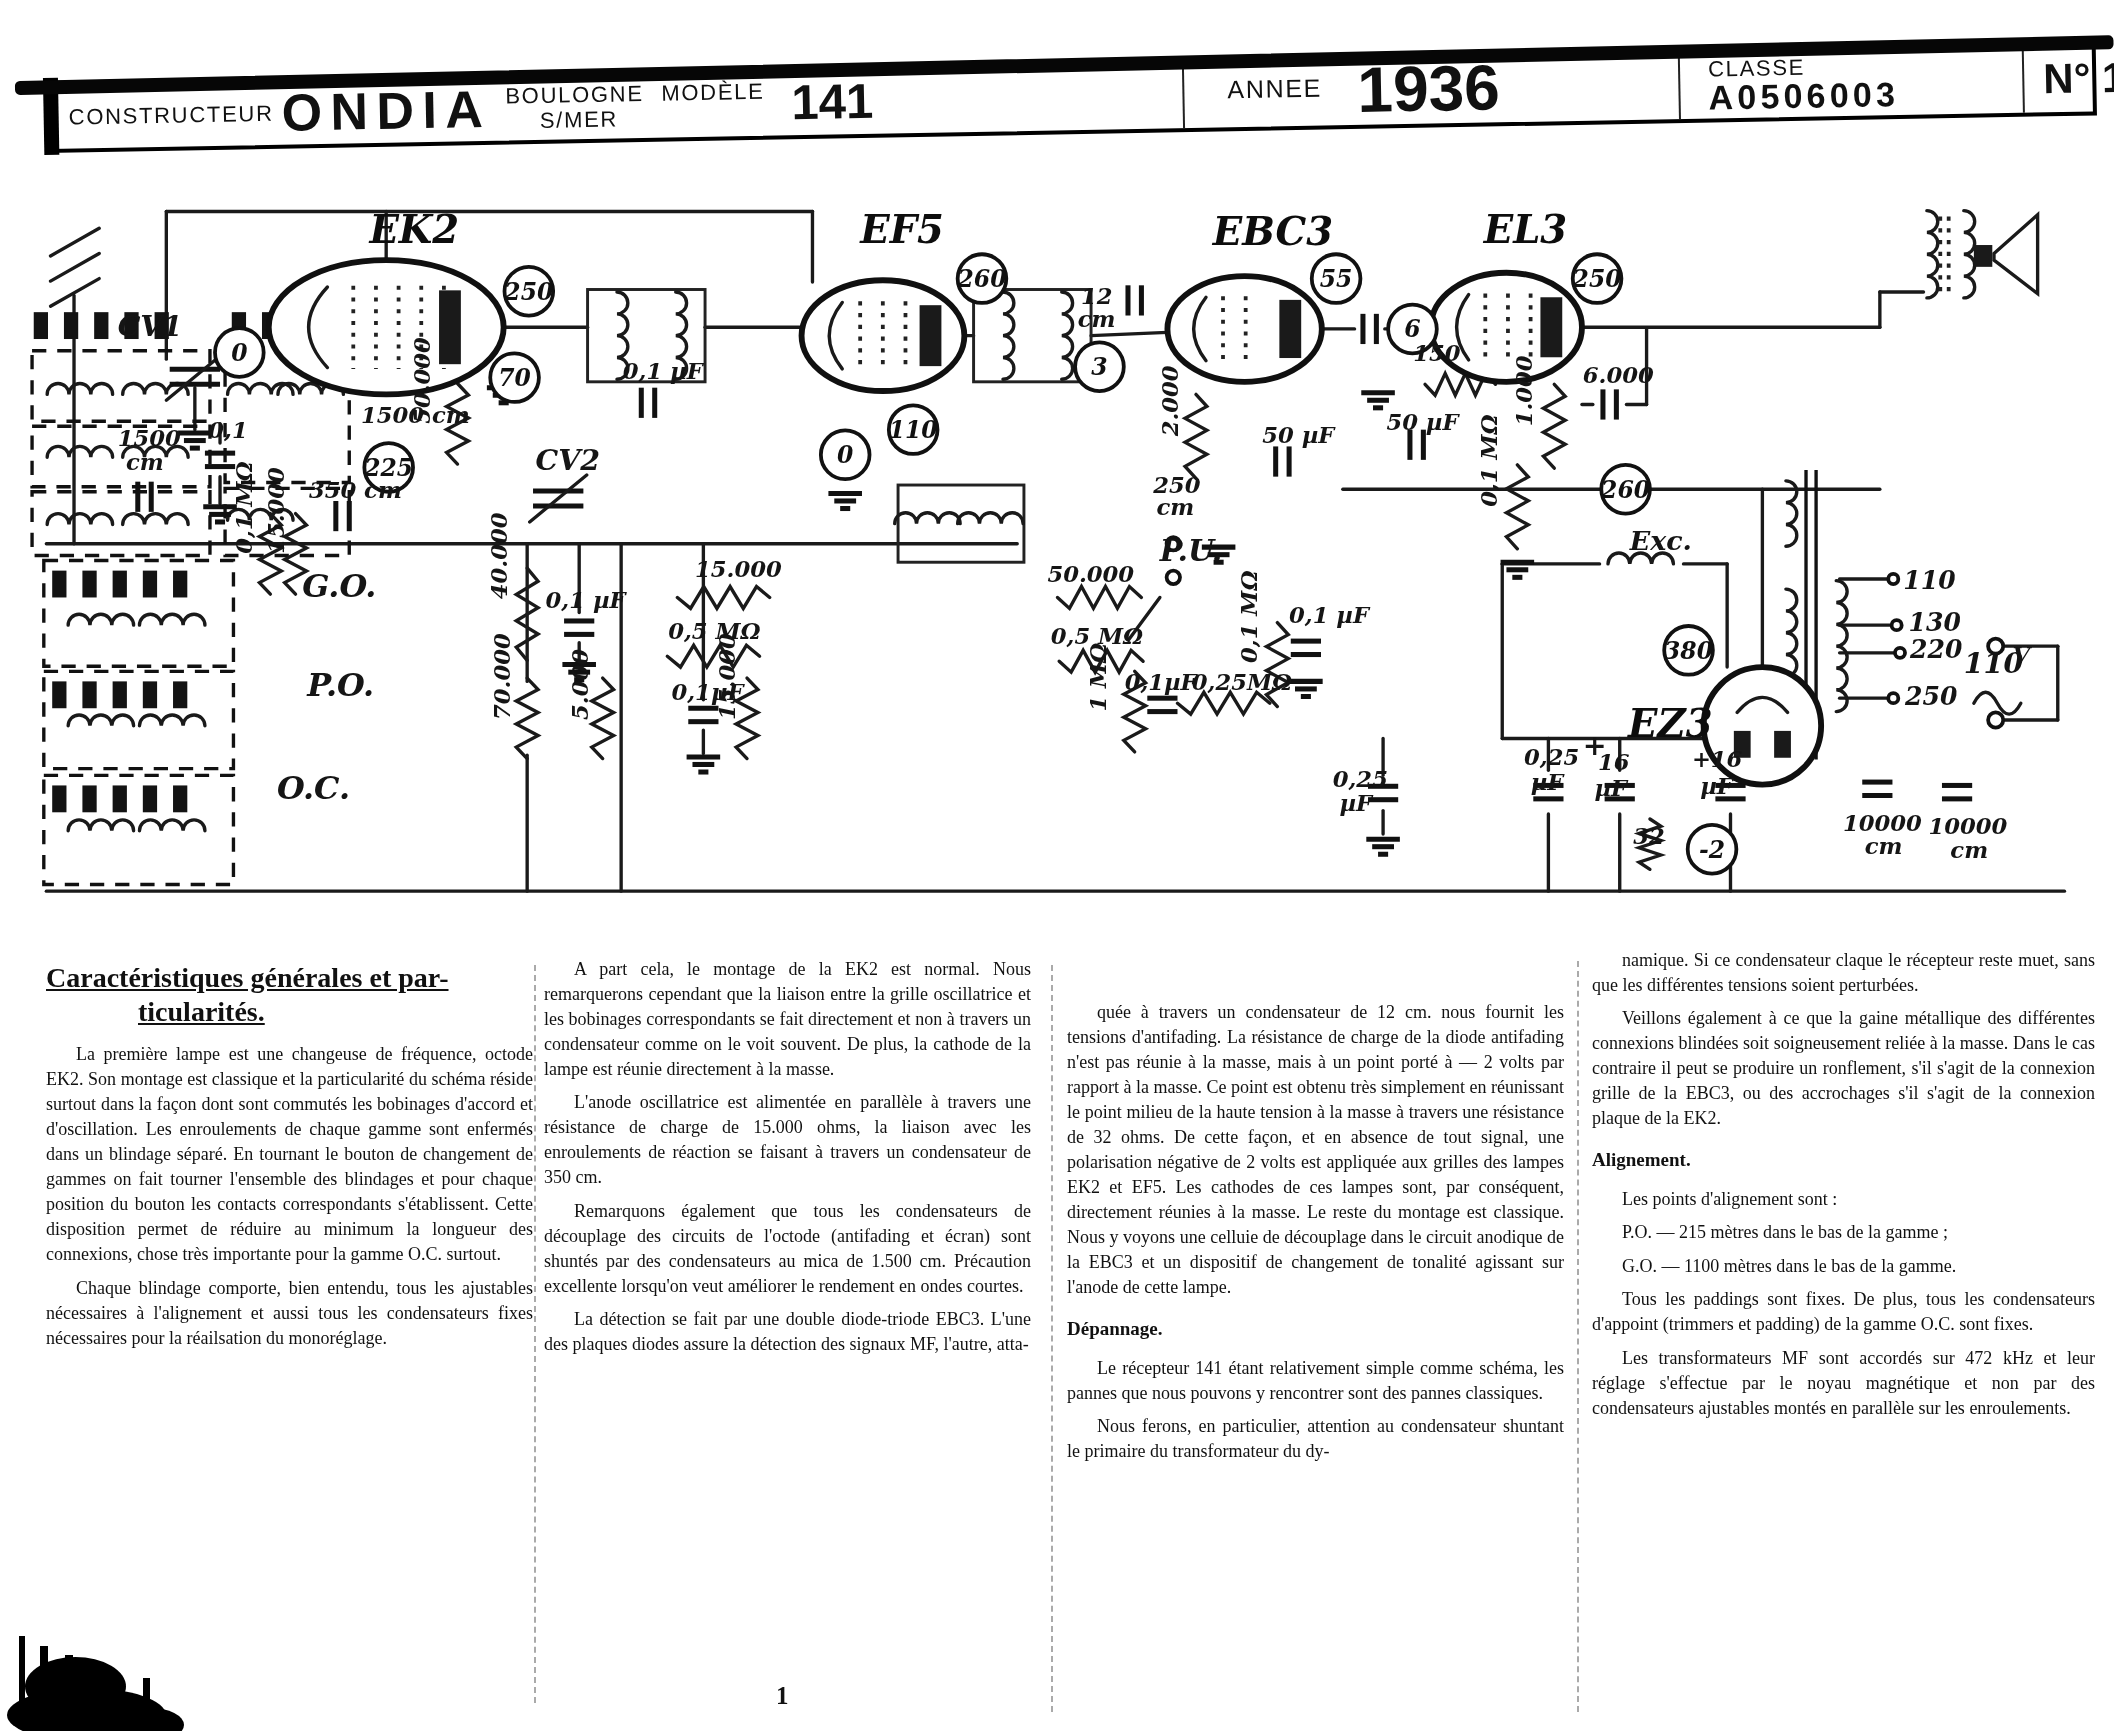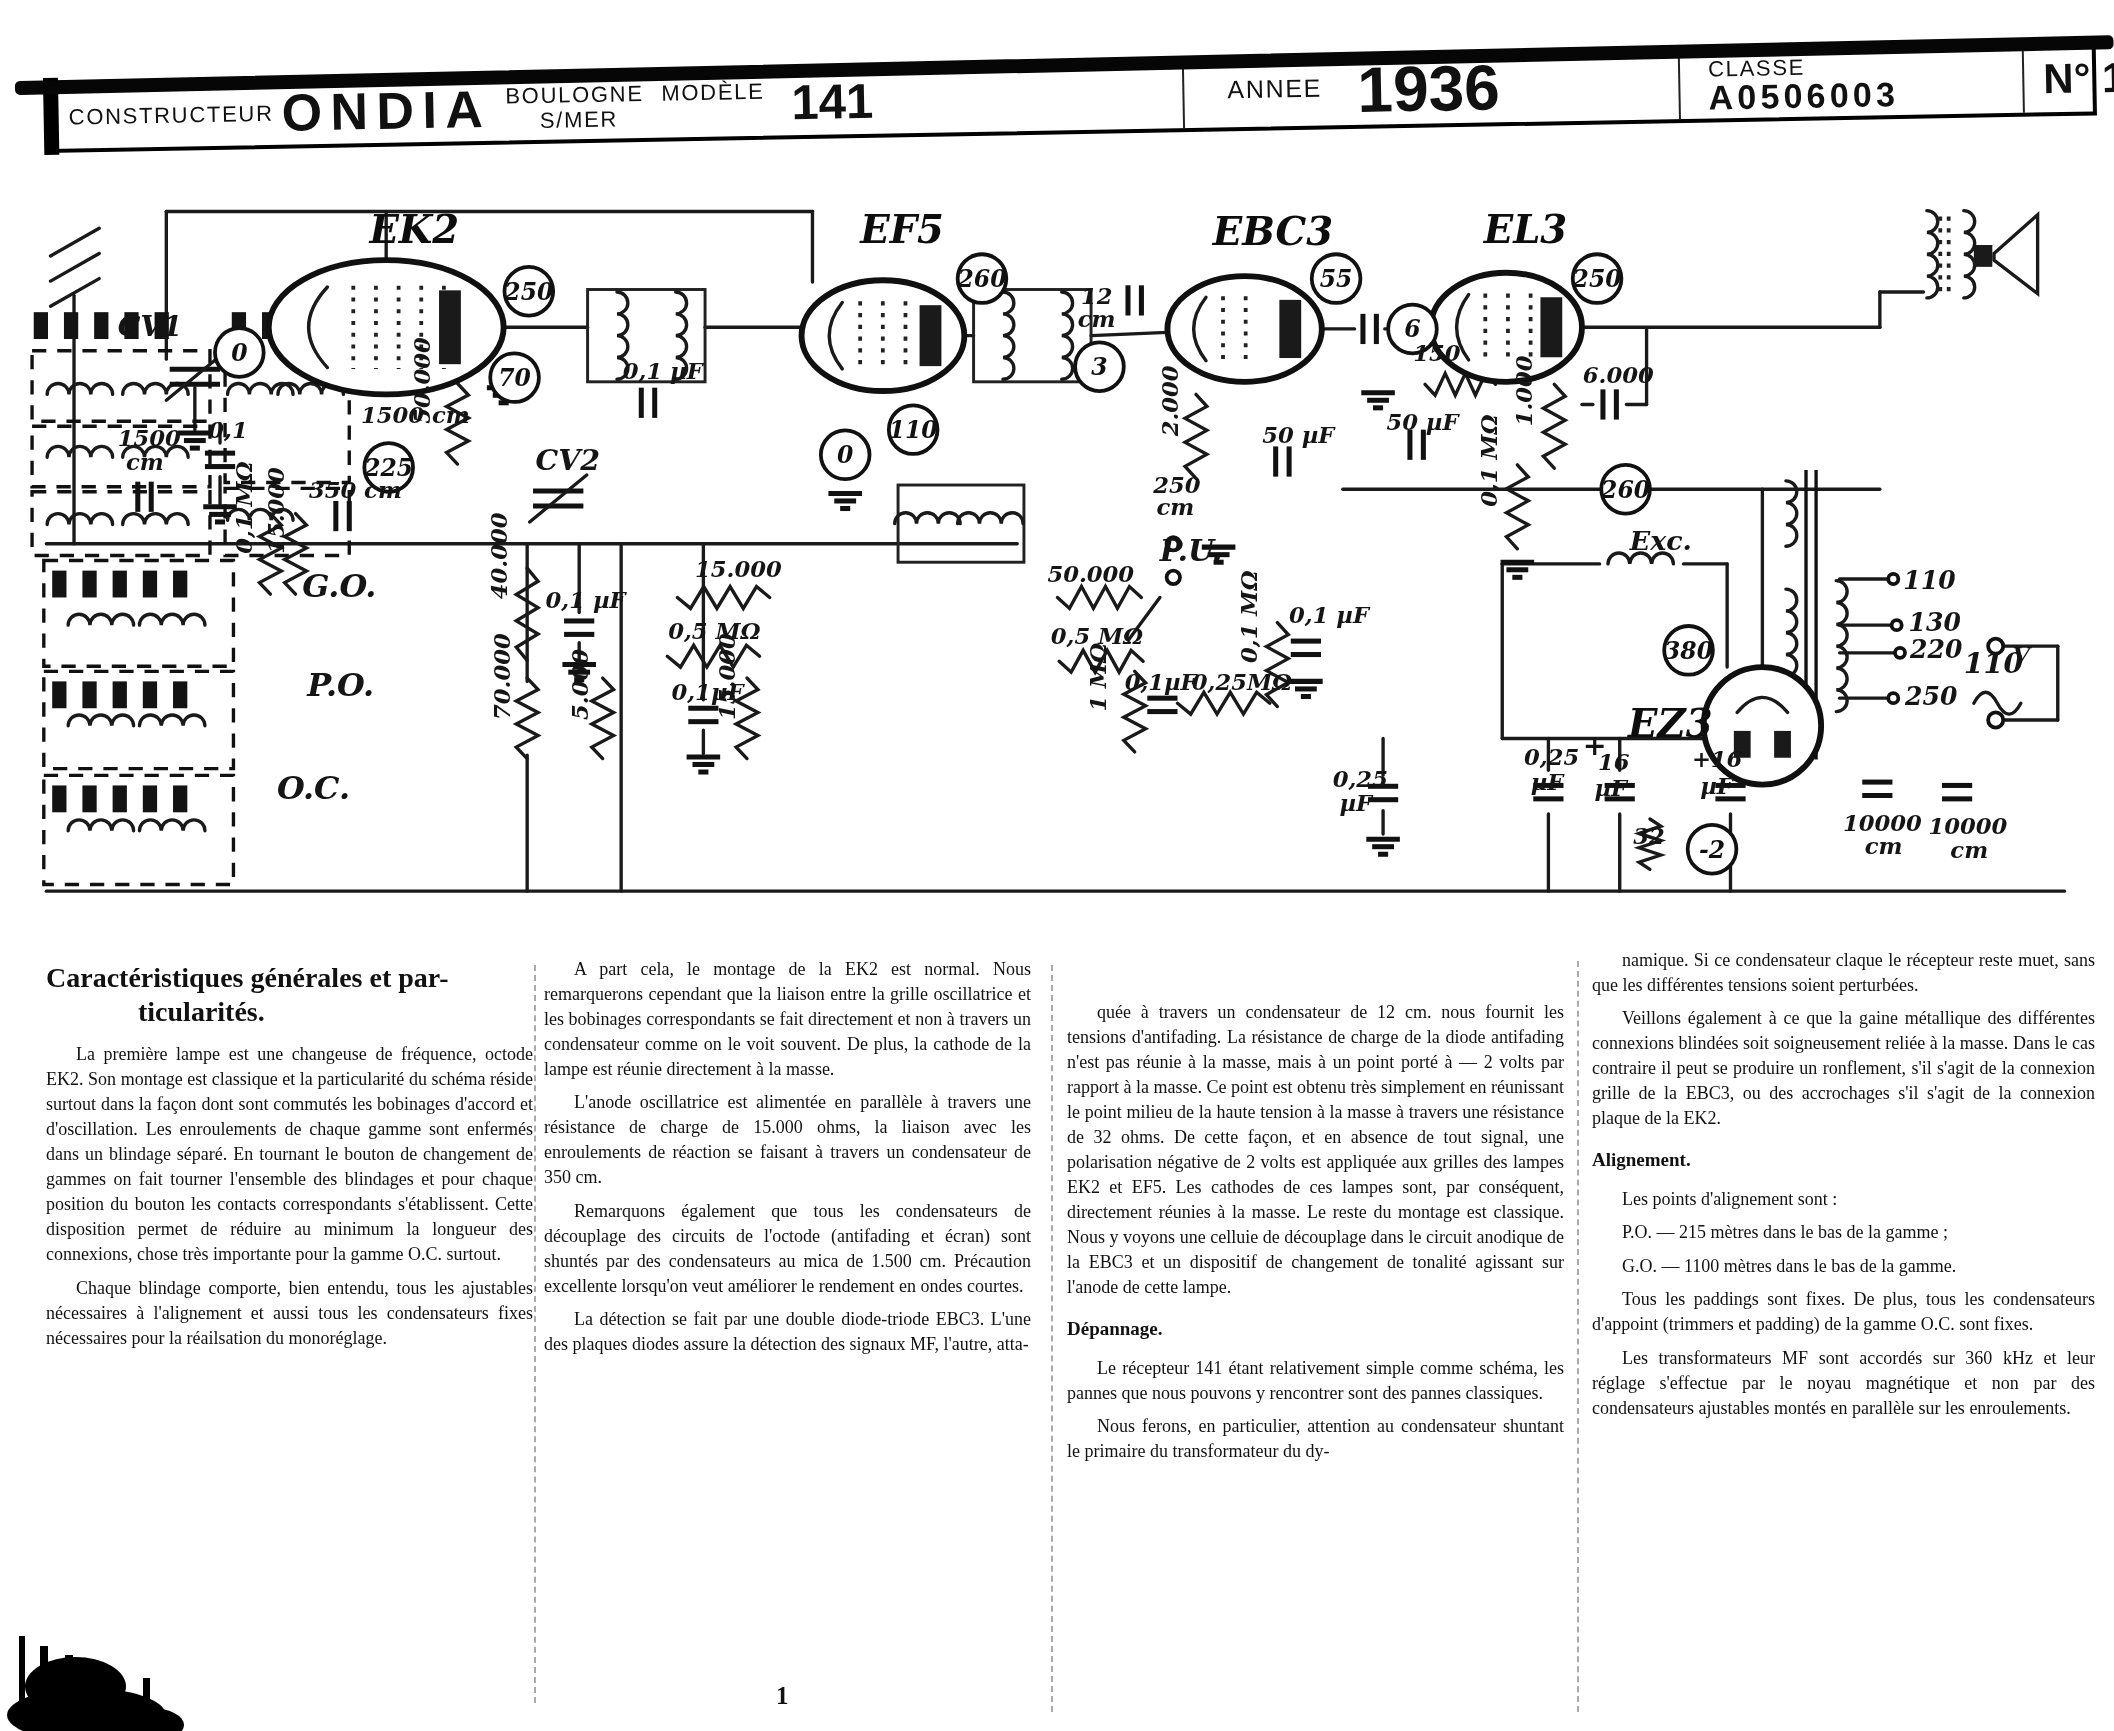--- a/index.html
+++ b/index.html
@@ -26,21 +26,21 @@
   .grid{stroke:#222;stroke-width:4.5;stroke-dasharray:5 9;fill:none;}
   .plate{fill:#1a1a1a;}
   .core{stroke:#111;stroke-width:4;fill:none;}
   .vnode-c{stroke:#111;stroke-width:4.5;fill:#fff;}
   .vnode-t{font:italic bold 28px "DejaVu Serif",serif;fill:#111;text-anchor:middle;}
   .slabel{font-family:"DejaVu Serif",serif;font-style:italic;font-weight:700;fill:#151515;}
   .tlabel{font:italic bold 46px "DejaVu Serif",serif;fill:#0d0d0d;}
   
   .col{position:absolute;z-index:2;width:487px;height:780px;overflow:hidden;}
   .col p{font-size:18px;line-height:25px;text-align:justify;text-indent:30px;margin:0 0 8.4px 0;}
-  .col .head{font-size:28px;font-weight:bold;line-height:34px;margin:0 0 13.4px 0;}
+  .col .head{font-size:28px;font-weight:bold;line-height:34px;margin:0 0 13.4px 0;text-decoration:underline;}
   .col .head .hl2{padding-left:92px;display:block;}
   .col .subhead{font-size:19px;font-weight:bold;line-height:34px;margin:11.7px 0 10px 0;}
   .colsep{position:absolute;z-index:2;width:0;border-left:2.5px dashed #666;opacity:.55;}
   .pageno{position:absolute;z-index:2;font-size:25px;font-weight:bold;}
   
   .blot{position:absolute;background:#000;border-radius:50%;z-index:5;}
   .streak{position:absolute;background:#000;z-index:5;}
 </style>
 </head>
 <body>
@@ -490,21 +490,21 @@
       <p>Nous ferons, en particulier, attention au condensateur shuntant le primaire du transformateur du dy-</p>
     </div>
   <div class="col" id="col3" style="left:1592px;top:948px;width:503px;">
       <p>namique. Si ce condensateur claque le récepteur reste muet, sans que les différentes tensions soient perturbées.</p>
       <p>Veillons également à ce que la gaine métallique des différentes connexions blindées soit soigneusement reliée à la masse. Dans le cas contraire il peut se produire un ronflement, s'il s'agit de la connexion grille de la EBC3, ou des accrochages s'il s'agit de la connexion plaque de la EK2.</p>
       <div class="subhead">Alignement.</div>
       <p>Les points d'alignement sont :</p>
       <p>P.O. — 215 mètres dans le bas de la gamme ;</p>
       <p>G.O. — 1100 mètres dans le bas de la gamme.</p>
       <p>Tous les paddings sont fixes. De plus, tous les condensateurs d'appoint (trimmers et padding) de la gamme O.C. sont fixes.</p>
-      <p>Les transformateurs MF sont accordés sur 360 kHz et leur réglage s'effectue par le noyau magnétique et non par des condensateurs ajustables montés en parallèle sur les enroulements.</p>
+      <p>Les transformateurs MF sont accordés sur 472 kHz et leur réglage s'effectue par le noyau magnétique et non par des condensateurs ajustables montés en parallèle sur les enroulements.</p>
     </div>
 
   <div class="colsep" style="left:534px;top:965px;height:738px;"></div>
   <div class="colsep" style="left:1051px;top:965px;height:747px;"></div>
   <div class="colsep" style="left:1577px;top:961px;height:751px;"></div>
 
   <span class="pageno" style="left:776px;top:1682px;">1</span>
 
   <div class="blot" style="left:6.7px;top:1688px;width:159px;height:54px;"></div>
   <div class="blot" style="left:25px;top:1657px;width:101px;height:59px;"></div>

